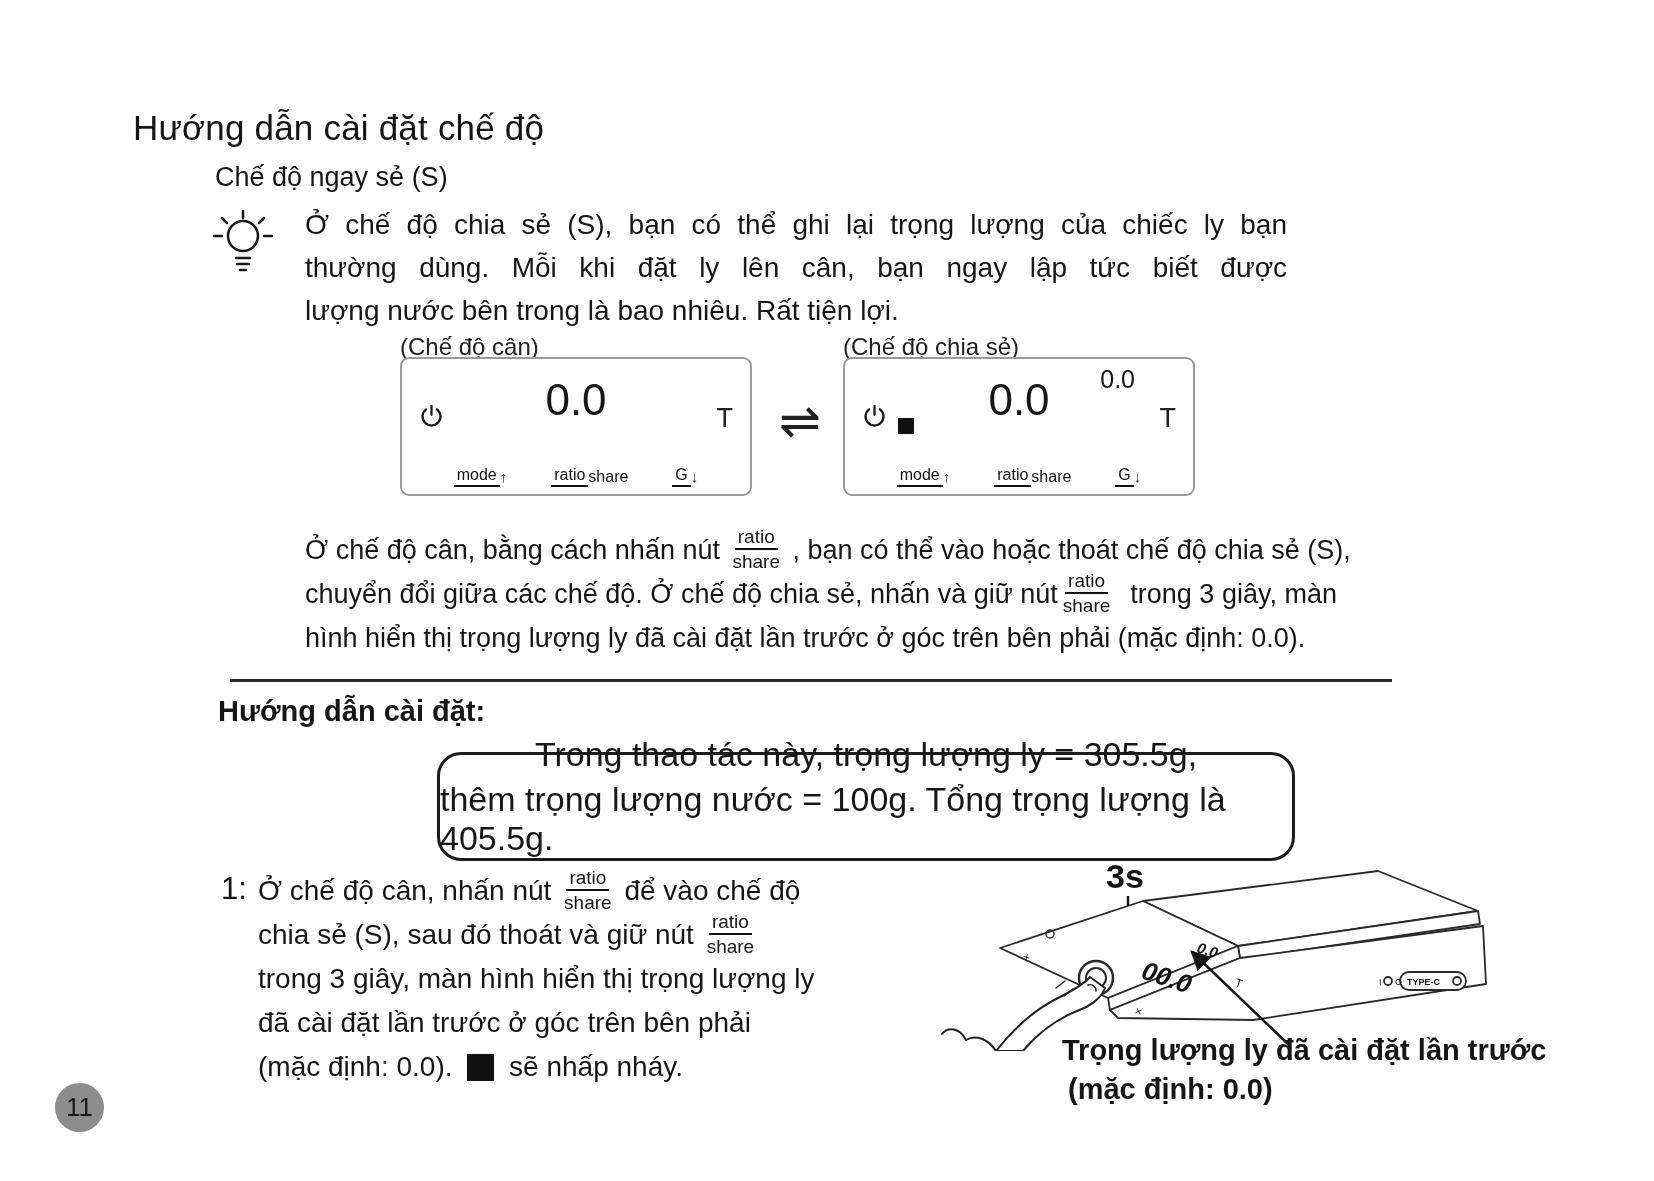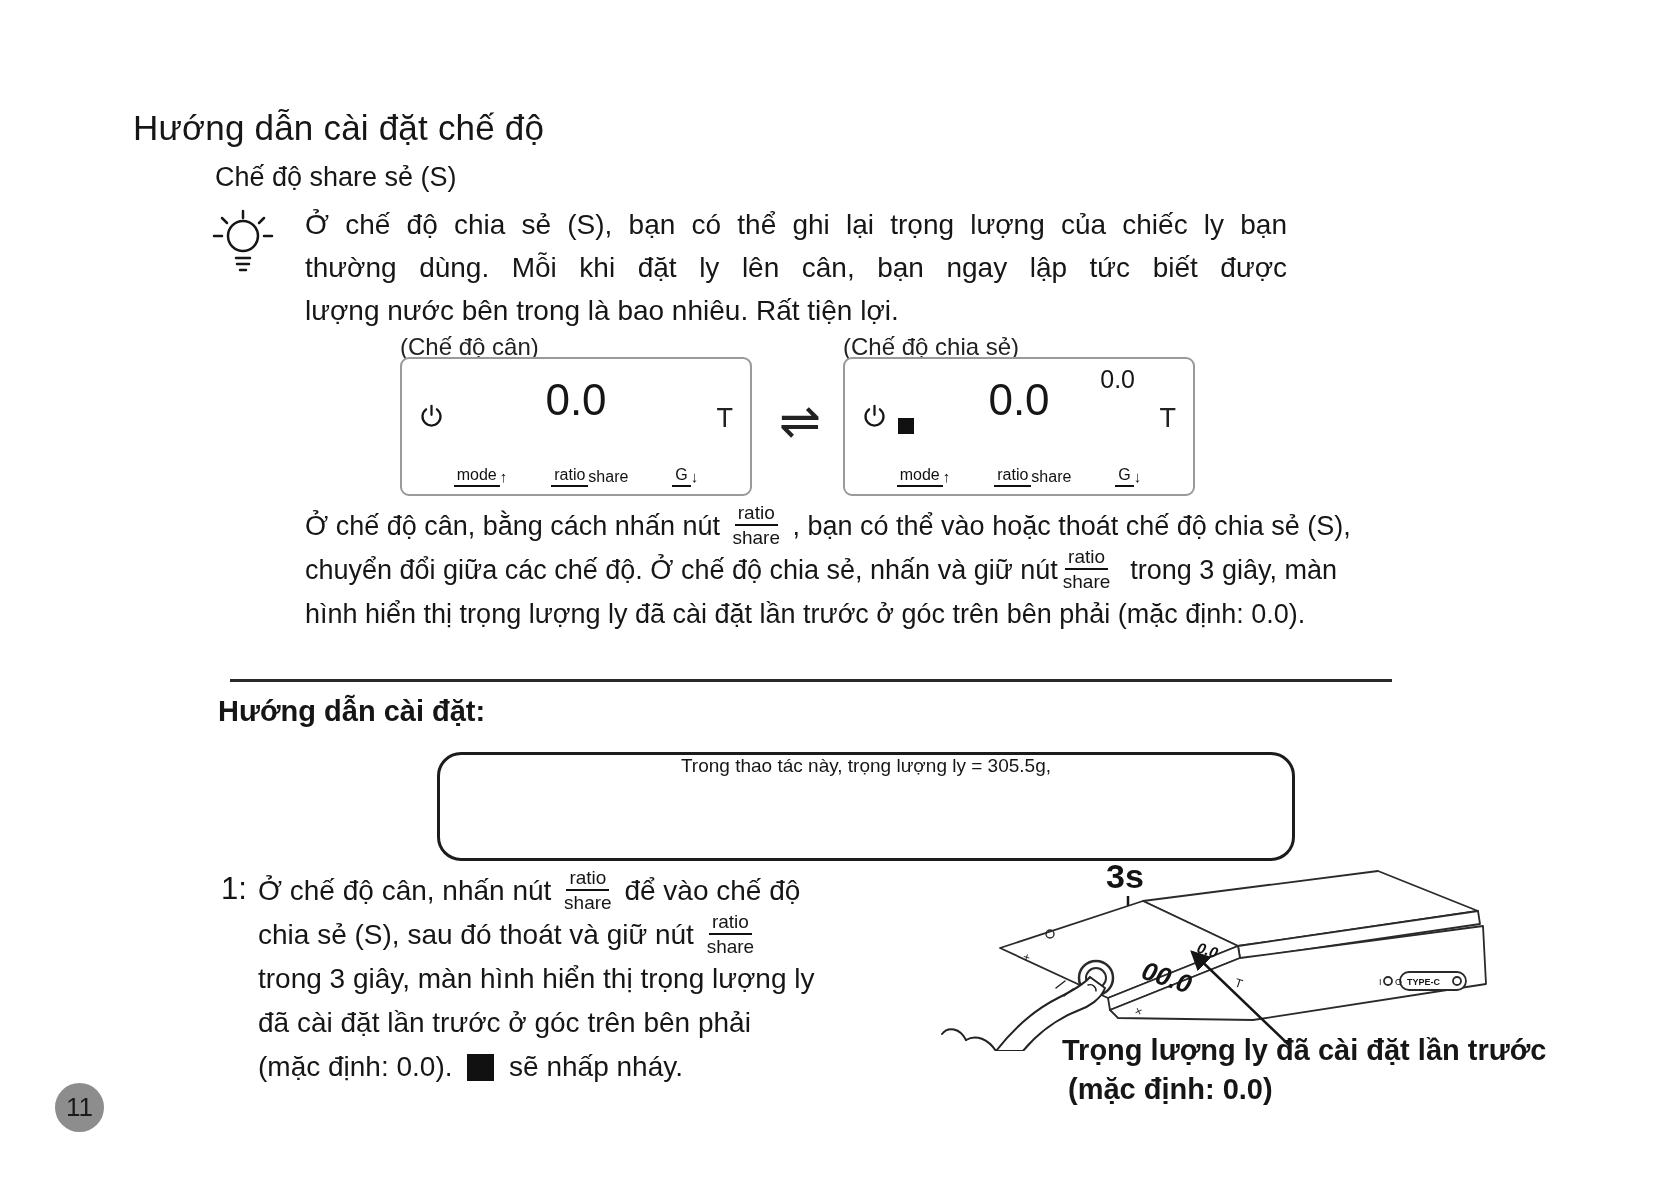--- a/index.html
+++ b/index.html
@@ -20,47 +20,47 @@
   .panel .pwr{position:absolute;left:16px;top:44px;width:27px;height:27px;}
   .panel .mainval{position:absolute;left:0;right:0;top:16px;text-align:center;font-size:44px;font-weight:500;}
   .panel .tare{position:absolute;right:17px;top:44px;font-size:27px;color:#222;}
   .panel .preset{position:absolute;right:58px;top:6px;font-size:25px;font-weight:500;}
   .panel .sq{position:absolute;left:53px;top:59px;width:16px;height:16px;background:#111;}
   .btnrow{position:absolute;left:0;right:0;bottom:7px;display:flex;justify-content:center;gap:44px;align-items:flex-start;}
   .stack{display:flex;flex-direction:row;align-items:center;font-size:16px;line-height:1.1;color:#111;}
   .stack .num{border-bottom:2px solid #111;padding:0 3px 1px;}
   .stack .arr{font-weight:700;font-size:15px;margin-top:1px;}
   .exchange{left:779px;top:392px;font-size:50px;color:#222;}
-  .para2{left:305px;top:504px;width:1180px;font-size:27px;line-height:44px;}
+  .para2{left:305px;top:528px;width:1180px;font-size:27px;line-height:44px;}
   .para2 .ln{height:44px;display:flex;align-items:center;white-space:pre;}
   .frac{display:inline-flex;flex-direction:column;align-items:center;line-height:1;font-size:19px;margin:0 5px;position:relative;top:-1px;}
   .frac .num{border-bottom:2.5px solid #111;padding:0 3px 2px;}
   .frac .den{padding-top:2px;}
   .rule{left:230px;top:679px;width:1162px;height:3px;background:#2b2b2b;}
   .setup-head{left:218px;top:695px;font-size:29px;font-weight:700;}
   .notebox{left:437px;top:752px;width:852px;height:103px;border:3px solid #1c1c1c;border-radius:24px;
-    display:flex;flex-direction:column;justify-content:space-between;align-items:center;gap:6px;font-size:19px;}
+    display:flex;flex-direction:column;justify-content:flex-end;align-items:center;gap:6px;font-size:34px;}
   .stepnum{left:221px;top:871px;font-size:31px;}
   .steptext{left:258px;top:869px;width:720px;font-size:28px;line-height:44px;}
   .steptext .ln{height:44px;display:flex;align-items:center;white-space:pre;}
   .blinksq{display:inline-block;width:27px;height:27px;background:#111;margin:0 7px;flex:none;}
   .caption1{left:1062px;top:1034px;font-size:29px;font-weight:700;}
   .caption2{left:1068px;top:1073px;font-size:29px;font-weight:700;}
   .pagenum{left:55px;top:1083px;width:49px;height:49px;border-radius:50%;background:#8d8d8d;
     display:flex;align-items:center;justify-content:center;font-size:26px;color:#1a1a1a;}
   svg text{font-family:"Liberation Sans","DejaVu Sans",sans-serif;fill:#141414;}
   .bulb{left:206px;top:203px;}
 </style>
 </head>
 <body>
 
 <div class="page">
 
   <div class="abs title">Hướng dẫn cài đặt chế độ</div>
-  <div class="abs subtitle">Chế độ share sẻ (S)</div>
+  <div class="abs subtitle">Chế độ ngay sẻ (S)</div>
 
   <svg class="abs bulb" width="74" height="80" viewBox="0 0 74 80">
     <circle cx="37" cy="33" r="15" fill="none" stroke="#161616" stroke-width="2.5"></circle>
     <line x1="37" y1="8" x2="37" y2="15" stroke="#161616" stroke-width="2.5" stroke-linecap="round"></line>
     <line x1="16" y1="15" x2="21" y2="20" stroke="#161616" stroke-width="2.5" stroke-linecap="round"></line>
     <line x1="58" y1="15" x2="53" y2="20" stroke="#161616" stroke-width="2.5" stroke-linecap="round"></line>
     <line x1="8" y1="33" x2="16" y2="33" stroke="#161616" stroke-width="2.5" stroke-linecap="round"></line>
     <line x1="58" y1="33" x2="66" y2="33" stroke="#161616" stroke-width="2.5" stroke-linecap="round"></line>
     <line x1="30" y1="55" x2="44" y2="55" stroke="#161616" stroke-width="2.5" stroke-linecap="round"></line>
     <line x1="31" y1="61" x2="43" y2="61" stroke="#161616" stroke-width="2.5" stroke-linecap="round"></line>
@@ -146,20 +146,21 @@
     <div class="ln">
       <span>hình hiển thị trọng lượng ly đã cài đặt lần trước ở góc trên bên phải (mặc định: 0.0).</span>
     </div>
   </div>
 
   <div class="abs rule"></div>
   <div class="abs setup-head">Hướng dẫn cài đặt:</div>
 
   <div class="abs notebox">
     <div>Trong thao tác này, trọng lượng ly = 305.5g,</div>
+    <div>thêm trọng lượng nước = 100g. Tổng trọng lượng là 405.5g.</div>
   </div>
 
   <div class="abs stepnum">1:</div>
   <div class="abs steptext">
     <div class="ln">
       <span>Ở chế độ cân, nhấn nút </span>
       <span class="frac">
         <span class="num">ratio</span>
         <span class="den">share</span>
       </span>

